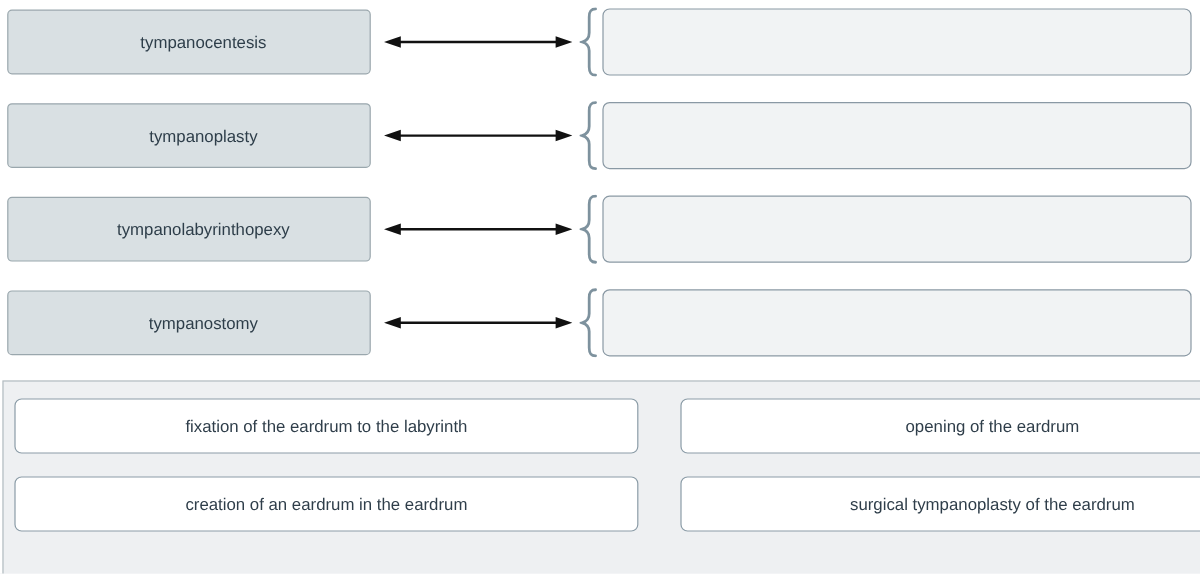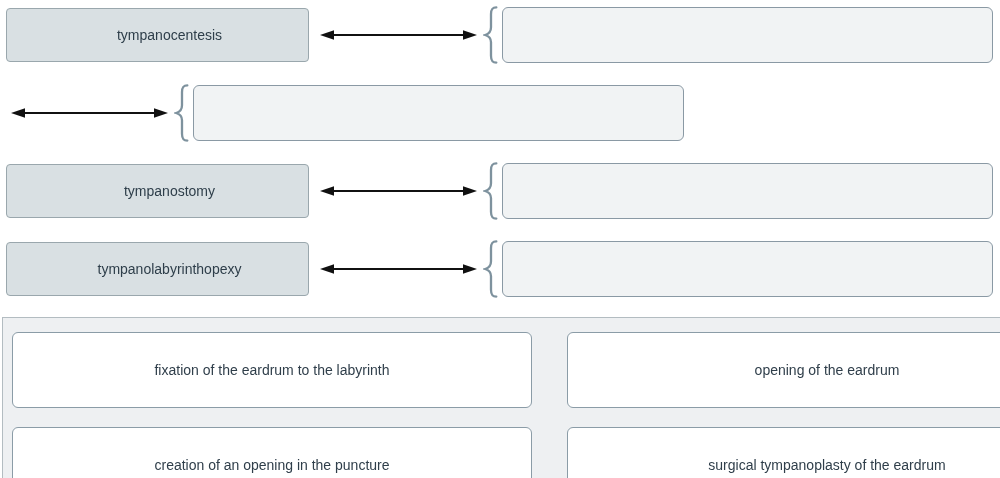--- a/index.html
+++ b/index.html
@@ -77,21 +77,21 @@
     padding: 14px 0 0 9px;
   }
   .bank-grid {
     display: grid;
     grid-template-columns: 520px 520px;
     column-gap: 35px;
     row-gap: 19px;
   }
   .bank-card {
     box-sizing: border-box;
-    height: 76px;
+    height: 46px;
     background: #ffffff;
     border: 1px solid #8b9ca7;
     border-radius: 6px;
     display: flex;
     align-items: center;
     justify-content: center;
     font-size: 14px;
     color: #2f3e4a;
     cursor: grab;
   }
@@ -110,34 +110,22 @@
       <polygon points="0,7 14,2.2 14,11.8" fill="#111111"></polygon>
       <polygon points="157,7 143,2.2 143,11.8" fill="#111111"></polygon>
     </svg>
     <svg class="brace-wrap" viewBox="0 0 16 60">
       <path d="M13.5 1.5 C9 1.5 8 4 8 8.5 L8 22 C8 26.5 6.2 28.8 2 30 C6.2 31.2 8 33.5 8 37.5 L8 51.5 C8 56 9 58.5 13.5 58.5" fill="none" stroke="#7e929e" stroke-width="2.4" stroke-linecap="round"></path>
     </svg>
     <div class="dropzone"></div>
   </div>
 
   <div class="match-row">
-    <svg class="arrow-wrap" viewBox="0 0 157 14">
-      <line x1="10" y1="7" x2="147" y2="7" stroke="#111111" stroke-width="2"></line>
-      <polygon points="0,7 14,2.2 14,11.8" fill="#111111"></polygon>
-      <polygon points="157,7 143,2.2 143,11.8" fill="#111111"></polygon>
-    </svg>
-    <svg class="brace-wrap" viewBox="0 0 16 60">
-      <path d="M13.5 1.5 C9 1.5 8 4 8 8.5 L8 22 C8 26.5 6.2 28.8 2 30 C6.2 31.2 8 33.5 8 37.5 L8 51.5 C8 56 9 58.5 13.5 58.5" fill="none" stroke="#7e929e" stroke-width="2.4" stroke-linecap="round"></path>
-    </svg>
-    <div class="dropzone"></div>
-  </div>
-
-  <div class="match-row">
     <div class="term-card">
-      <span>tympanostomy</span>
+      <span>tympanoplasty</span>
     </div>
     <svg class="arrow-wrap" viewBox="0 0 157 14">
       <line x1="10" y1="7" x2="147" y2="7" stroke="#111111" stroke-width="2"></line>
       <polygon points="0,7 14,2.2 14,11.8" fill="#111111"></polygon>
       <polygon points="157,7 143,2.2 143,11.8" fill="#111111"></polygon>
     </svg>
     <svg class="brace-wrap" viewBox="0 0 16 60">
       <path d="M13.5 1.5 C9 1.5 8 4 8 8.5 L8 22 C8 26.5 6.2 28.8 2 30 C6.2 31.2 8 33.5 8 37.5 L8 51.5 C8 56 9 58.5 13.5 58.5" fill="none" stroke="#7e929e" stroke-width="2.4" stroke-linecap="round"></path>
     </svg>
     <div class="dropzone"></div>
@@ -151,30 +139,45 @@
       <line x1="10" y1="7" x2="147" y2="7" stroke="#111111" stroke-width="2"></line>
       <polygon points="0,7 14,2.2 14,11.8" fill="#111111"></polygon>
       <polygon points="157,7 143,2.2 143,11.8" fill="#111111"></polygon>
     </svg>
     <svg class="brace-wrap" viewBox="0 0 16 60">
       <path d="M13.5 1.5 C9 1.5 8 4 8 8.5 L8 22 C8 26.5 6.2 28.8 2 30 C6.2 31.2 8 33.5 8 37.5 L8 51.5 C8 56 9 58.5 13.5 58.5" fill="none" stroke="#7e929e" stroke-width="2.4" stroke-linecap="round"></path>
     </svg>
     <div class="dropzone"></div>
   </div>
 
+  <div class="match-row">
+    <div class="term-card">
+      <span>tympanostomy</span>
+    </div>
+    <svg class="arrow-wrap" viewBox="0 0 157 14">
+      <line x1="10" y1="7" x2="147" y2="7" stroke="#111111" stroke-width="2"></line>
+      <polygon points="0,7 14,2.2 14,11.8" fill="#111111"></polygon>
+      <polygon points="157,7 143,2.2 143,11.8" fill="#111111"></polygon>
+    </svg>
+    <svg class="brace-wrap" viewBox="0 0 16 60">
+      <path d="M13.5 1.5 C9 1.5 8 4 8 8.5 L8 22 C8 26.5 6.2 28.8 2 30 C6.2 31.2 8 33.5 8 37.5 L8 51.5 C8 56 9 58.5 13.5 58.5" fill="none" stroke="#7e929e" stroke-width="2.4" stroke-linecap="round"></path>
+    </svg>
+    <div class="dropzone"></div>
+  </div>
+
 </div>
 
 <div class="word-bank">
   <div class="bank-grid">
     <div class="bank-card">
       <span>fixation of the eardrum to the labyrinth</span>
     </div>
     <div class="bank-card">
       <span>opening of the eardrum</span>
     </div>
     <div class="bank-card">
-      <span>creation of an opening in the puncture</span>
+      <span>creation of an eardrum in the eardrum</span>
     </div>
     <div class="bank-card">
       <span>surgical tympanoplasty of the eardrum</span>
     </div>
   </div>
 </div>
 
 </body></html>

